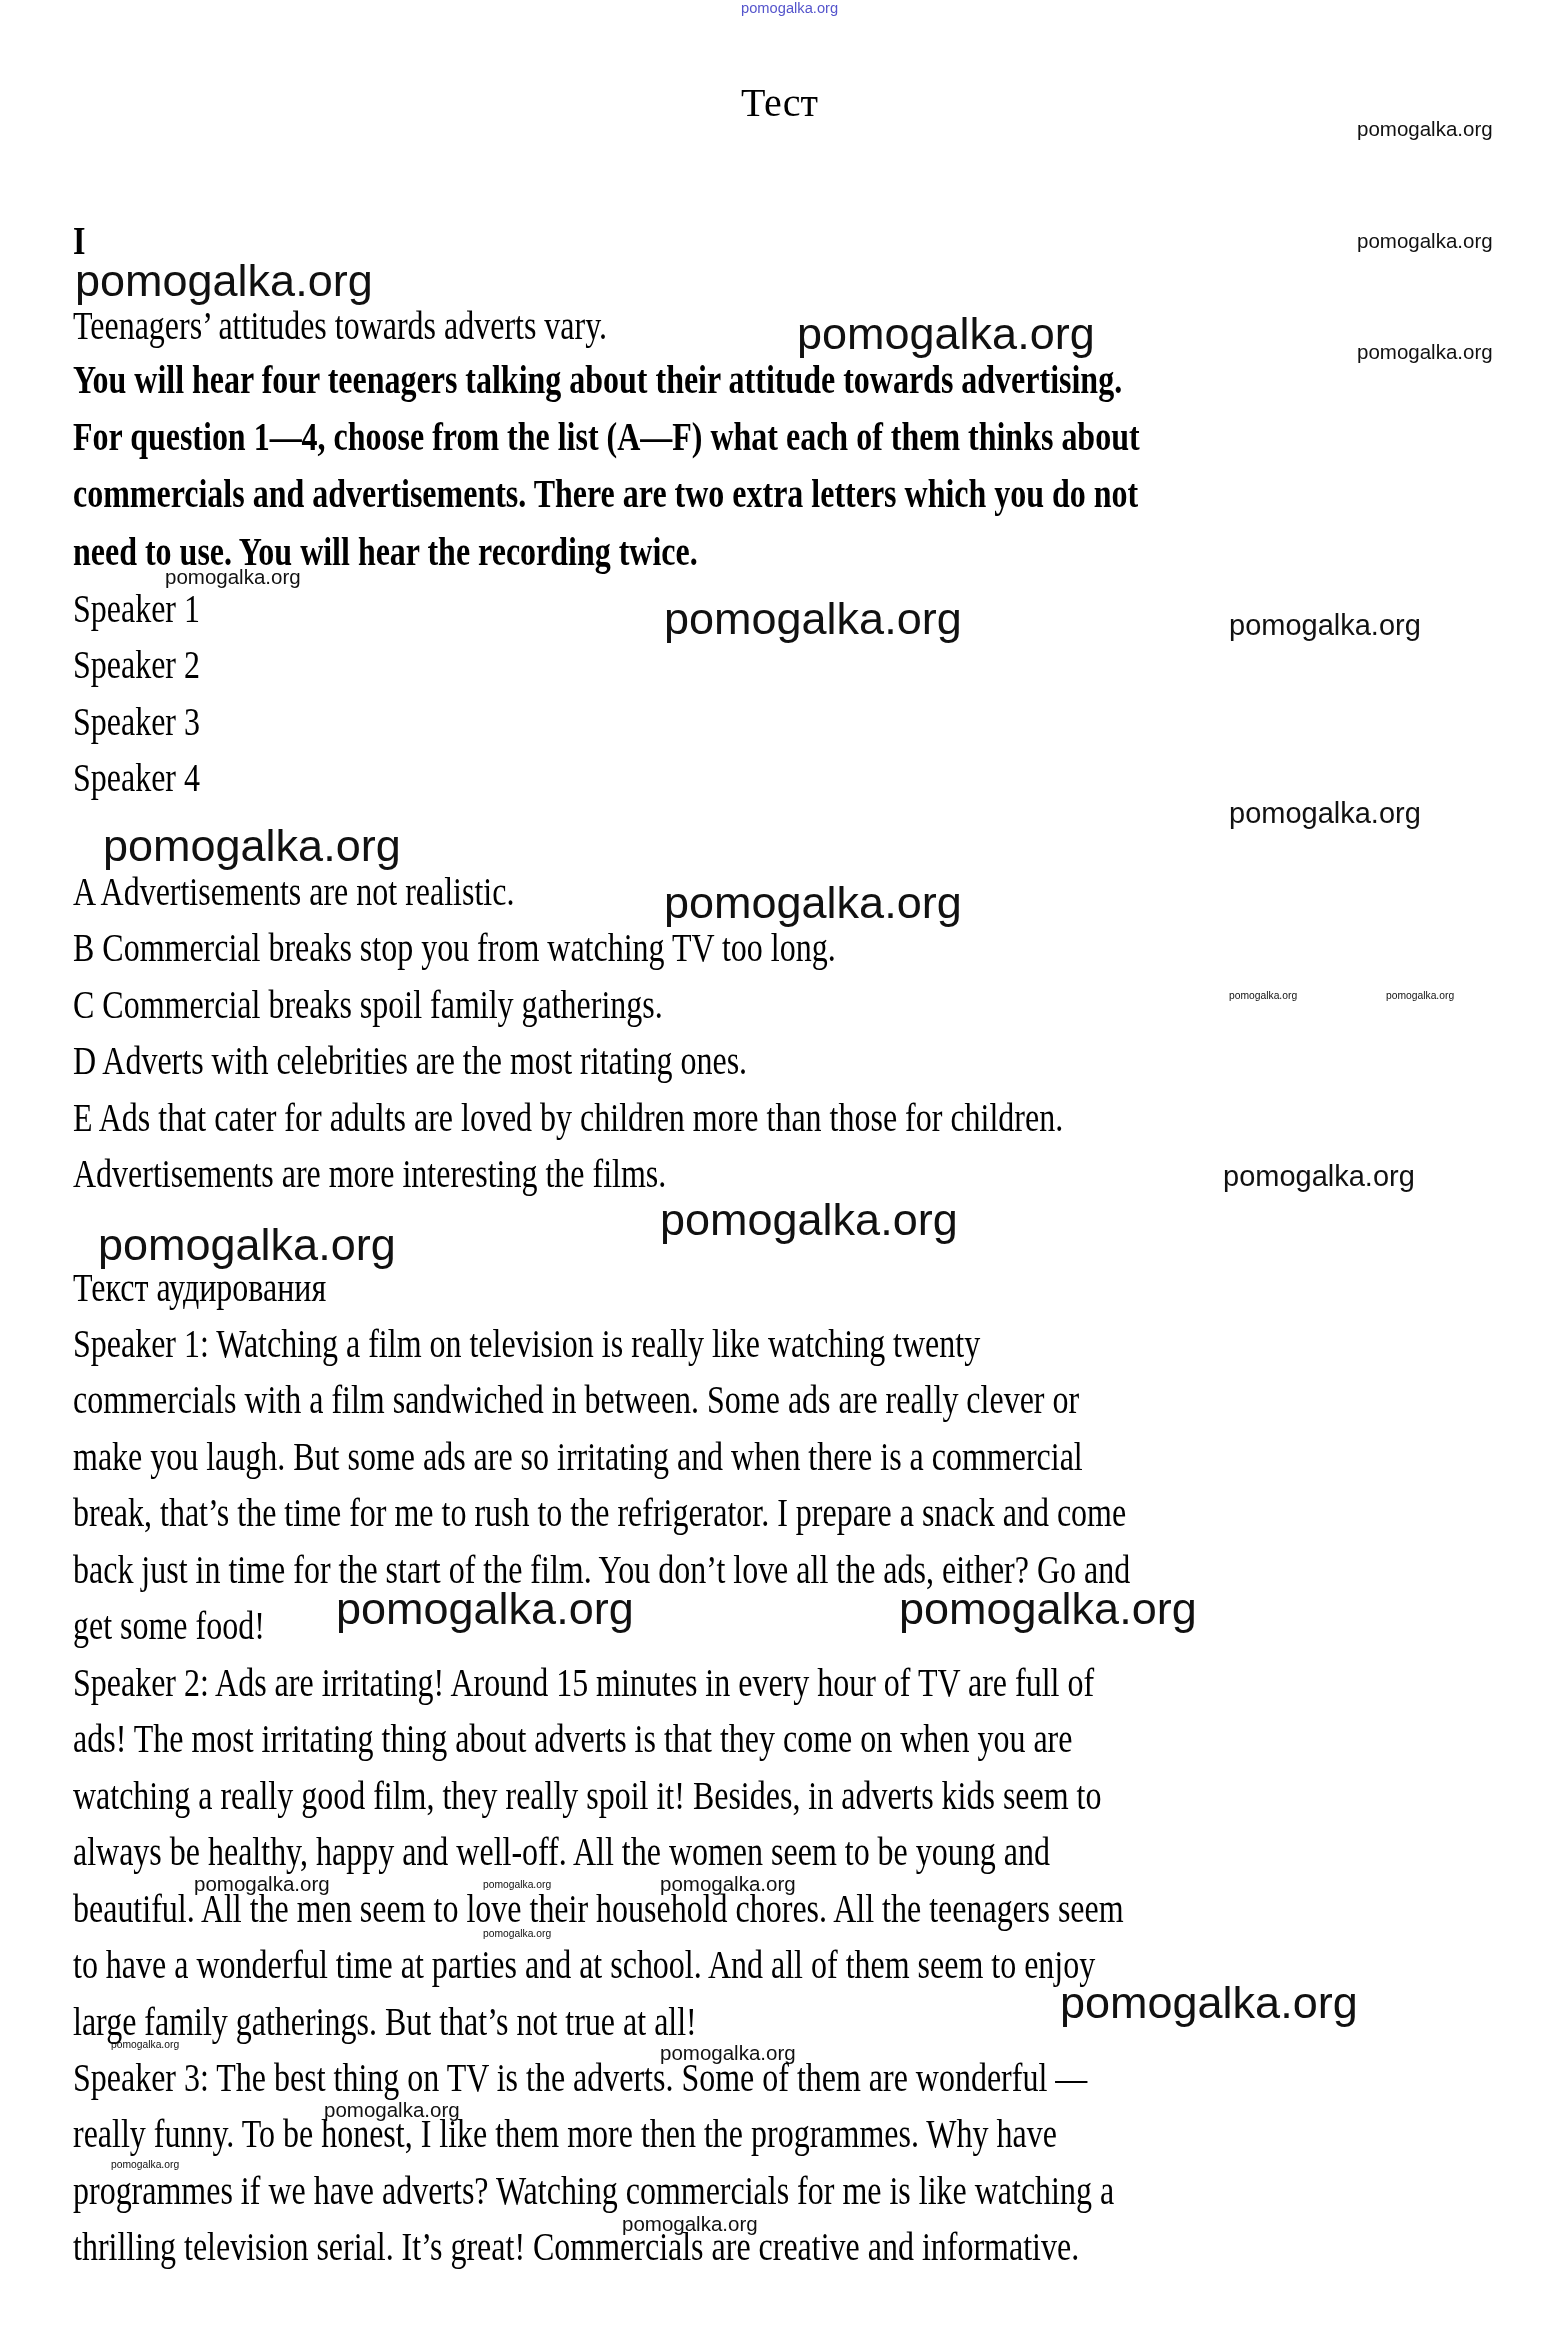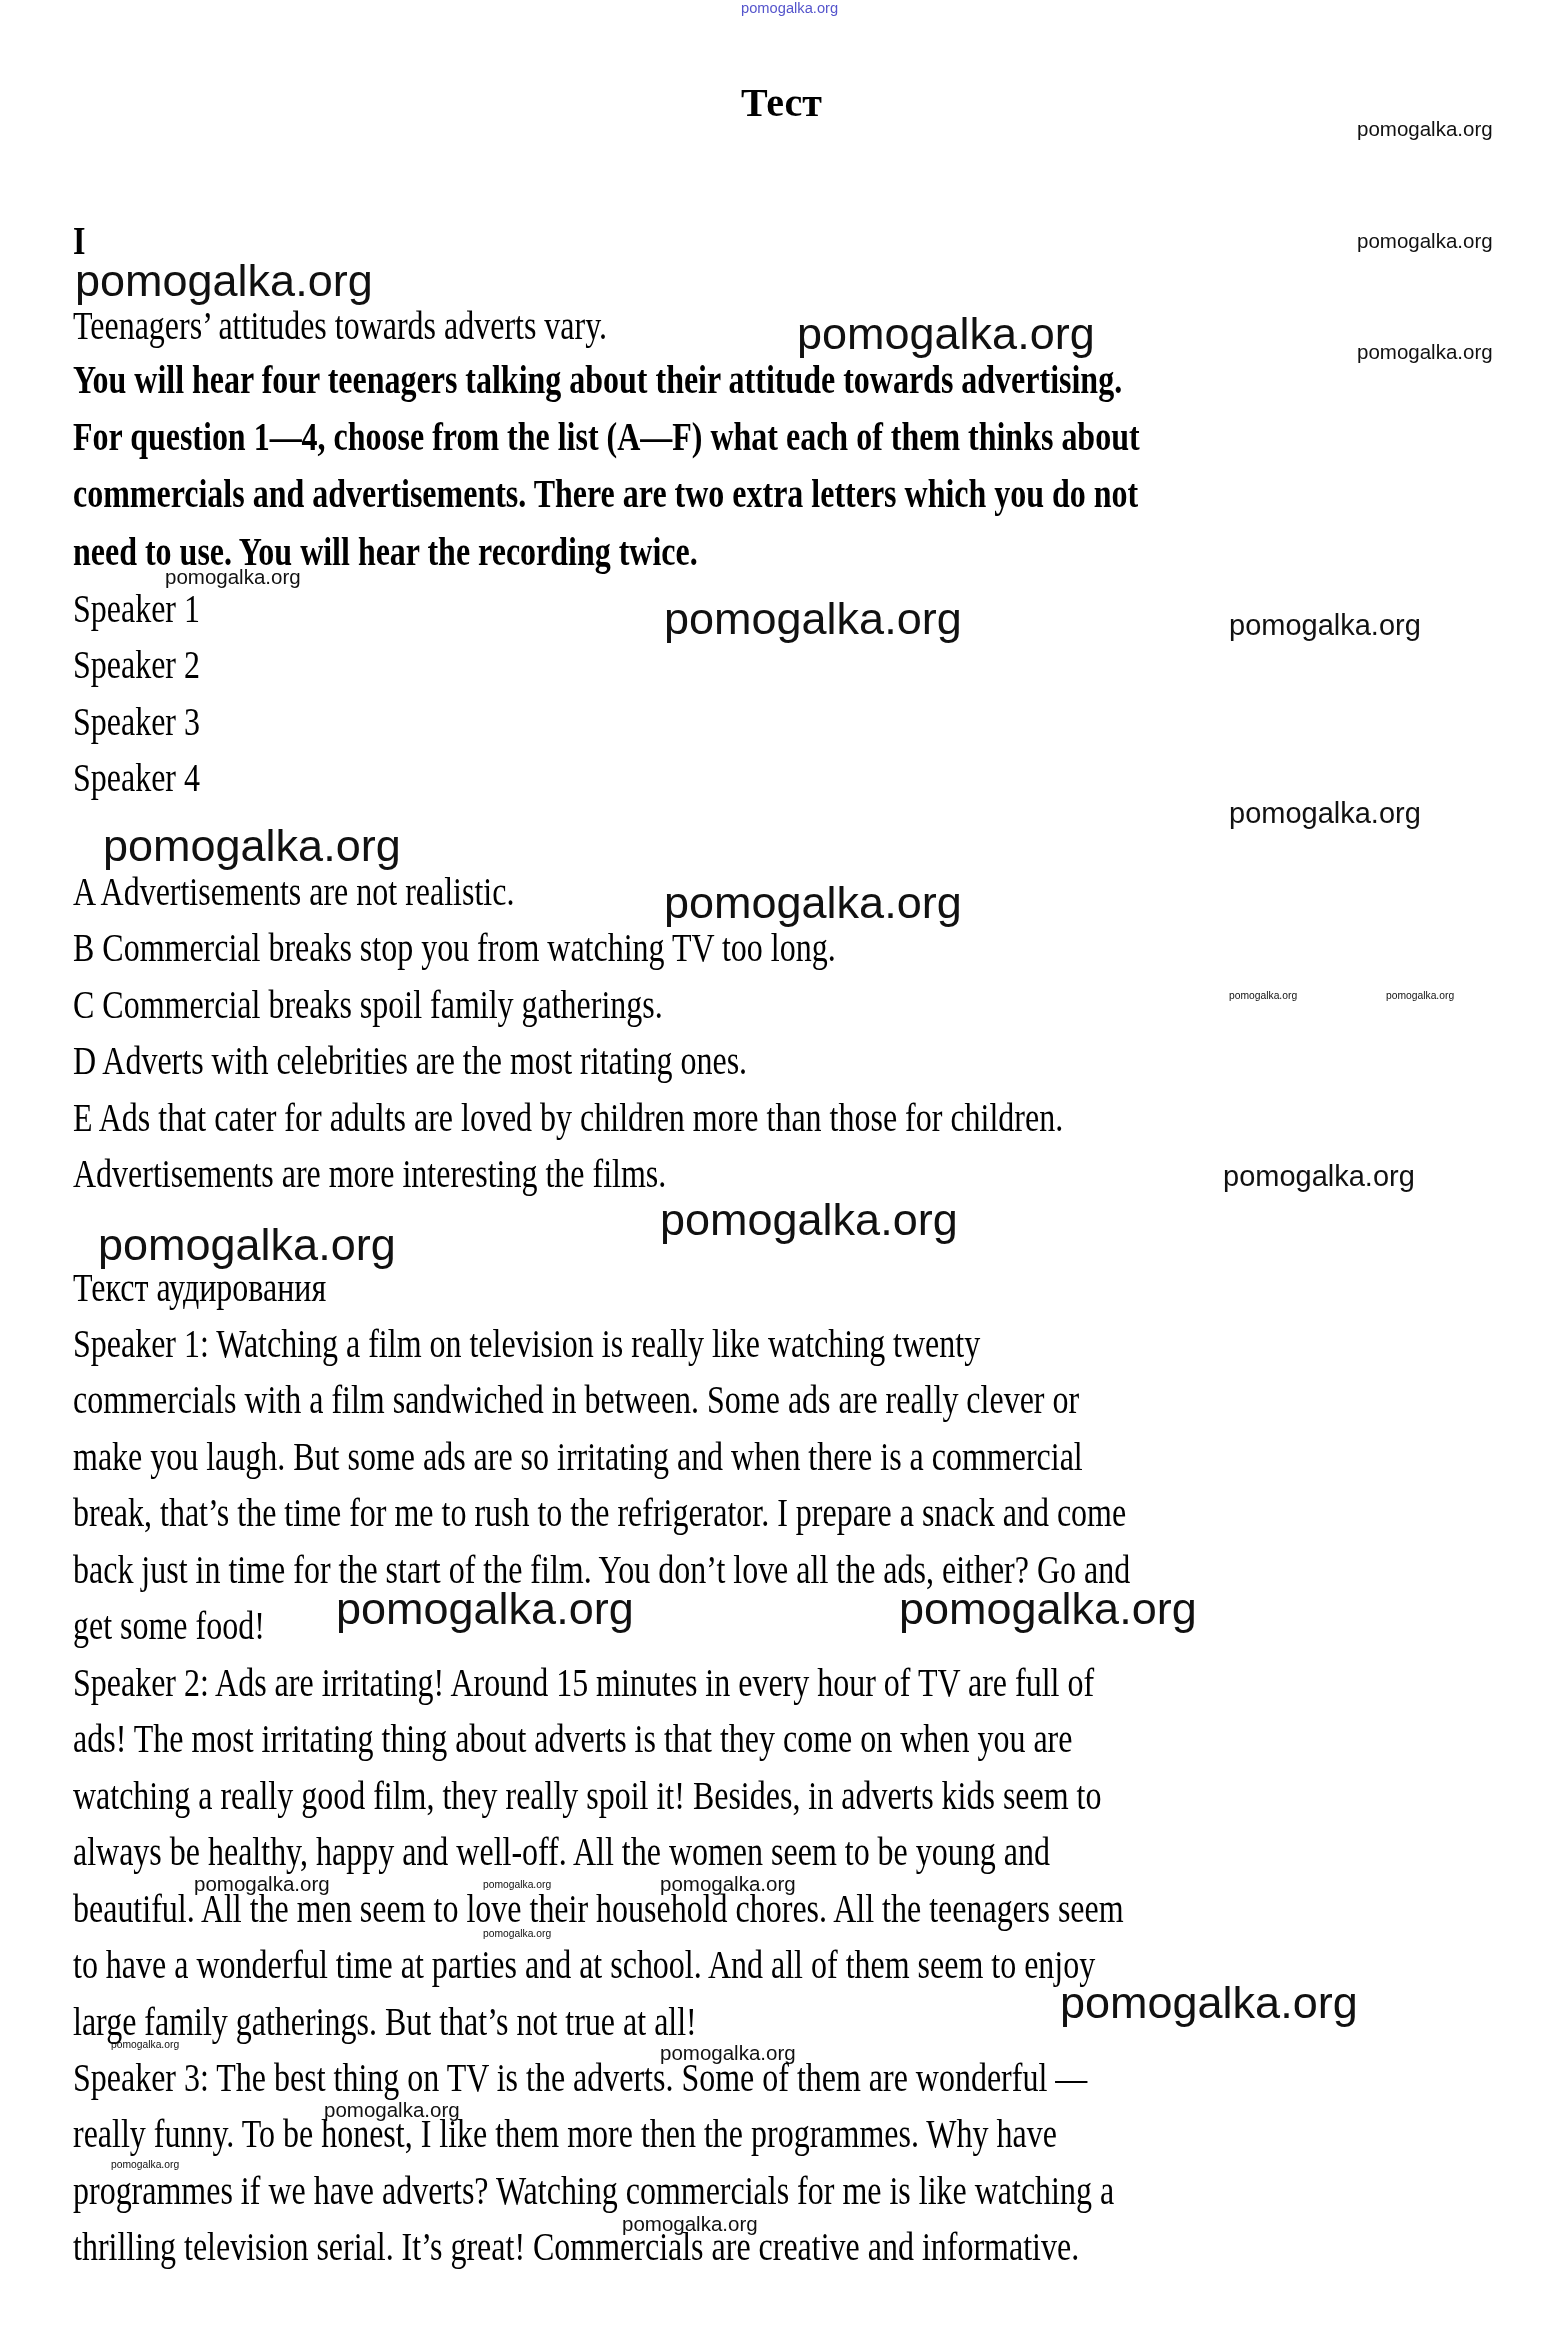--- a/index.html
+++ b/index.html
@@ -8,21 +8,21 @@
       font-family: "Liberation Serif", "DejaVu Serif", serif; color: #000;
     }
     .wm { position: absolute; font-family: "Liberation Sans", "DejaVu Sans", sans-serif; color: #111; white-space: nowrap; }
     .wm.s { font-size: 20.5px; }
     .wm.m { font-size: 29px; }
     .wm.l { font-size: 45px; }
     .wm.xs { font-size: 10.3px; }
     .wm.top { font-size: 14.7px; color: #5555cc; }
     .line { position: absolute; left: 73px; font-size: 41px; white-space: nowrap; transform-origin: 0 0; }
     .bold { font-weight: bold; }
-    .title { position: absolute; left: 741px; top: 79px; font-size: 40px; font-weight: bold; }
+    .title { position: absolute; left: 741px; top: 79px; font-size: 40px; font-weight: normal; }
   </style>
 </head>
 <body>
 
 <div class="wm top" style="left:741px;top:0px;">pomogalka.org</div>
 <div class="wm s" style="left:1357px;top:117px;">pomogalka.org</div>
 <div class="wm s" style="left:1357px;top:229px;">pomogalka.org</div>
 <div class="wm l" style="left:75px;top:255px;">pomogalka.org</div>
 <div class="wm l" style="left:797px;top:308px;">pomogalka.org</div>
 <div class="wm s" style="left:1357px;top:340px;">pomogalka.org</div>

